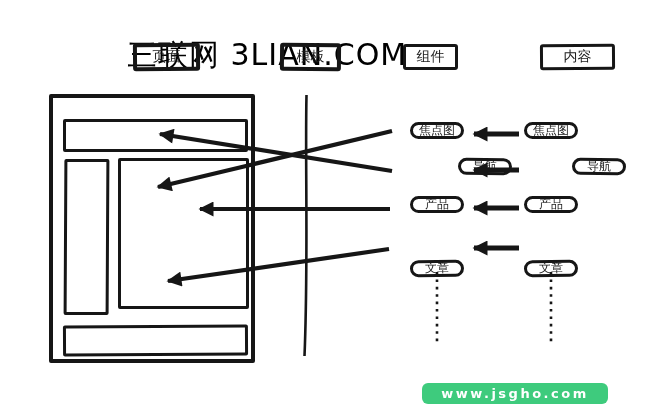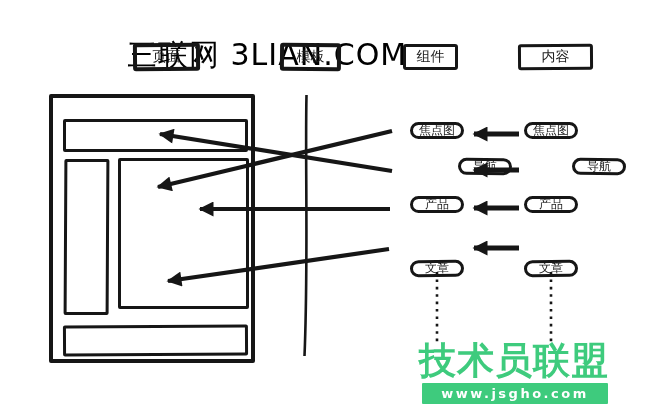--- a/index.html
+++ b/index.html
@@ -15,21 +15,21 @@
   
   .hdr{
     position:absolute;z-index:3;box-sizing:border-box;background:transparent;
     border:4px solid #161616;border-radius:3px;
     display:flex;align-items:center;justify-content:center;
     font-size:14px;white-space:nowrap;
   }
   .hdr.page{left:133px;top:43px;width:67px;height:28px;transform:rotate(-0.5deg);}
   .hdr.template{left:280px;top:43px;width:61px;height:28px;transform:rotate(0.5deg);}
   .hdr.component{left:403px;top:44px;width:55px;height:26px;border-width:3px;}
-  .hdr.content{left:518px;top:44px;width:75px;height:26px;border-width:3px;transform:rotate(-0.4deg);}
+  .hdr.content{left:540px;top:44px;width:75px;height:26px;border-width:3px;transform:rotate(-0.4deg);}
   
   .wf-outer{
     position:absolute;left:49px;top:94px;width:206px;height:269px;z-index:2;
     box-sizing:border-box;border:4px solid #161616;border-radius:2px;background:transparent;
   }
   .wf-box{position:absolute;box-sizing:border-box;border:3px solid #161616;border-radius:2px;background:#ffffff;}
   .wf-header{left:10px;top:21px;width:185px;height:33px;}
   .wf-sidebar{left:11px;top:61px;width:45px;height:156px;transform:rotate(0.3deg);}
   .wf-main{left:65px;top:60px;width:131px;height:151px;}
   .wf-footer{left:10px;top:227px;width:185px;height:31px;transform:rotate(-0.3deg);}
@@ -49,21 +49,21 @@
   
   .overlay{position:absolute;left:0;top:0;width:652px;height:410px;z-index:4;}
   
   .logo-title{
     position:absolute;left:419px;top:342px;z-index:5;
     font-size:37px;line-height:1;font-weight:bold;color:#3ECB7D;
     letter-spacing:1px;white-space:nowrap;
   }
   .logo-pill{
     position:absolute;left:422px;top:383px;width:186px;height:21px;z-index:5;
-    background:#3ECB7D;border-radius:1px;
+    background:#3ECB7D;border-radius:6px;
     display:flex;align-items:center;justify-content:center;
     color:#ffffff;font-weight:bold;font-size:13px;letter-spacing:2.5px;white-space:nowrap;
   }
 </style>
 </head>
 <body>
 
 <div class="canvas">
 
   <div class="wm-top">三联网 3LIAN.COM</div>
@@ -130,18 +130,17 @@
 
     <line x1="519" y1="134" x2="474" y2="134" stroke="#161616" stroke-width="5" marker-end="url(#ah)"></line>
     <line x1="519" y1="170" x2="474" y2="170" stroke="#161616" stroke-width="5" marker-end="url(#ah)"></line>
     <line x1="519" y1="208" x2="474" y2="208" stroke="#161616" stroke-width="5" marker-end="url(#ah)"></line>
     <line x1="519" y1="248" x2="474" y2="248" stroke="#161616" stroke-width="5" marker-end="url(#ah)"></line>
 
     <line x1="437" y1="272" x2="437" y2="346" stroke="#161616" stroke-width="2.6" stroke-dasharray="2.6 4.8"></line>
     <line x1="551" y1="272" x2="551" y2="346" stroke="#161616" stroke-width="2.6" stroke-dasharray="2.6 4.8"></line>
   </svg>
 
-  <div class="logo-title">技术员联盟</div>
   <div class="logo-pill">
     <span>www.jsgho.com</span>
   </div>
 
 </div>
 
 </body></html>

